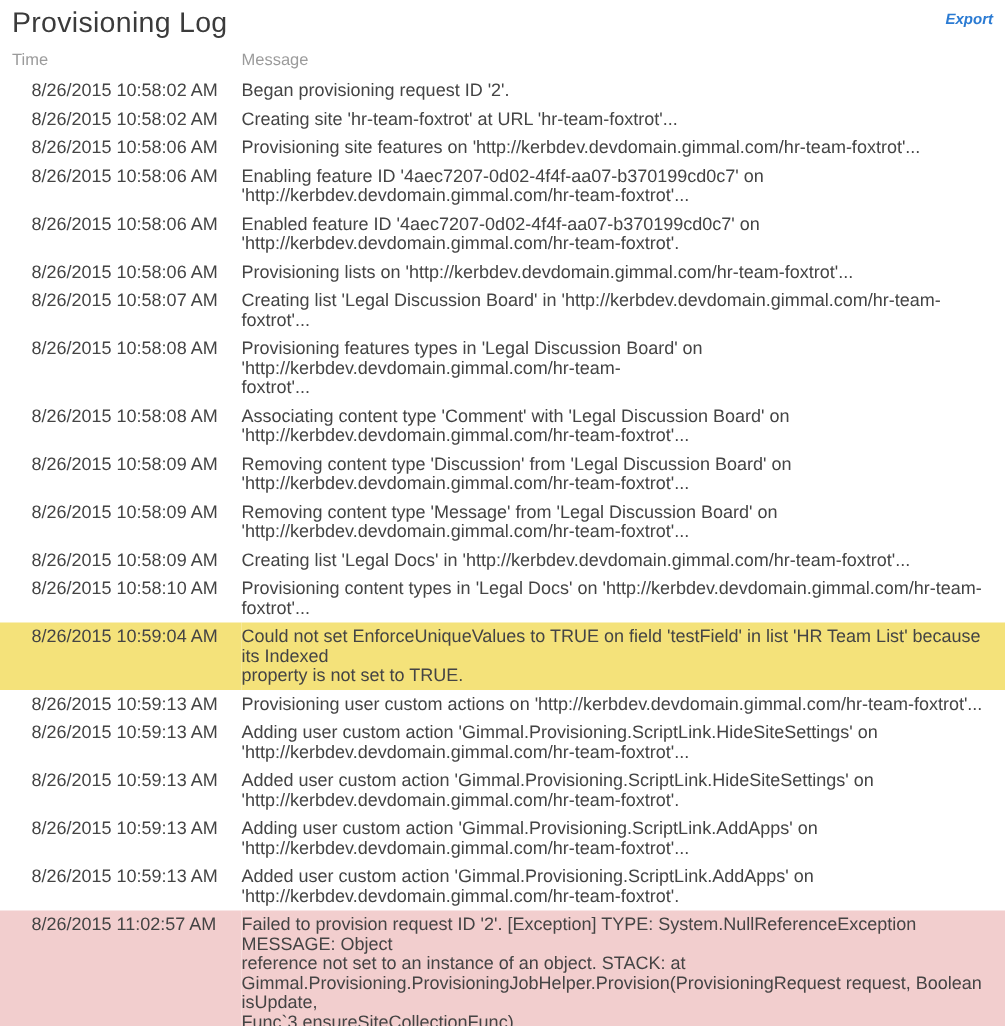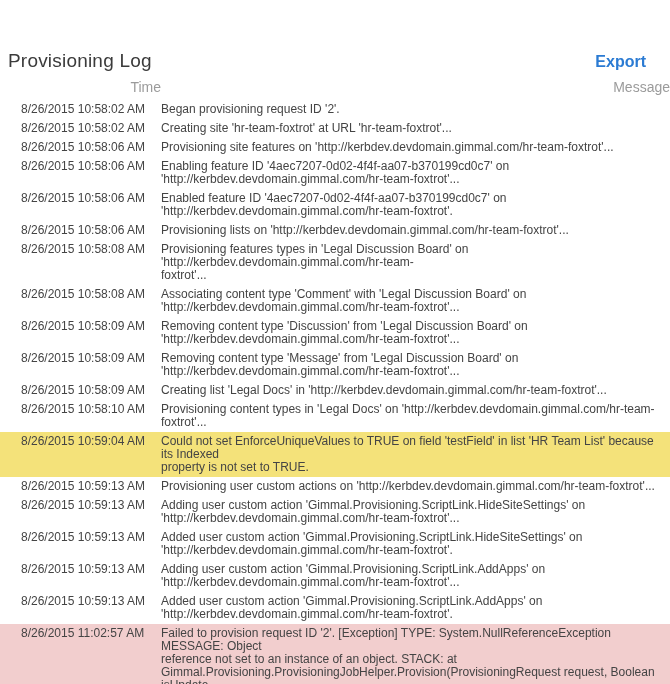--- a/index.html
+++ b/index.html
@@ -7,44 +7,45 @@
     padding: 0;
     width: 670px;
     height: 684px;
     background: #ffffff;
     font-family: "Liberation Sans", sans-serif;
     color: #444444;
     overflow: hidden;
   }
   .page { position: relative; width: 670px; height: 684px; }
 
-  .topbar { position: relative; padding: 5px 8px 2px 8px; margin-top: 45px; }
+  .topbar { position: relative; padding: 5px 8px 2px 8px; }
   .page-title {
     margin: 0;
     font-size: 19px;
     font-weight: 300;
     color: #3b3b3b;
     letter-spacing: 0.2px;
   }
   .export-link {
     position: absolute;
     top: 8px;
-    right: 24px;
-    font-size: 16px;
+    right: 8px;
+    font-size: 10px;
     font-weight: bold;
     color: var(--link, #2b7bd3);
     text-decoration: none;
     cursor: pointer;
+    font-style: italic;
   }
 
   table.log { width: 100%; border-collapse: collapse; margin-top: 3px; }
   th {
-    text-align: right;
+    text-align: left;
     font-weight: normal;
-    font-size: 14px;
+    font-size: 11px;
     color: #9b9b9b;
     padding: 2px 0 5px 0;
   }
   th.col-time { width: 140px; padding-left: 8px; }
   td {
     vertical-align: top;
     font-size: 12px;
     line-height: 13px;
     padding: 3px 0;
   }
@@ -90,20 +91,24 @@
 'http://kerbdev.devdomain.gimmal.com/hr-team-foxtrot'...</td>
     </tr>
         <tr>
       <td class="time-cell">8/26/2015 10:58:06 AM</td>
       <td class="msg-cell">Enabled feature ID '4aec7207-0d02-4f4f-aa07-b370199cd0c7' on
 'http://kerbdev.devdomain.gimmal.com/hr-team-foxtrot'.</td>
     </tr>
         <tr>
       <td class="time-cell">8/26/2015 10:58:06 AM</td>
       <td class="msg-cell">Provisioning lists on 'http://kerbdev.devdomain.gimmal.com/hr-team-foxtrot'...</td>
+    </tr>
+        <tr>
+      <td class="time-cell">8/26/2015 10:58:07 AM</td>
+      <td class="msg-cell">Creating list 'Legal Discussion Board' in 'http://kerbdev.devdomain.gimmal.com/hr-team-foxtrot'...</td>
     </tr>
         <tr>
       <td class="time-cell">8/26/2015 10:58:08 AM</td>
       <td class="msg-cell">Provisioning features types in 'Legal Discussion Board' on 'http://kerbdev.devdomain.gimmal.com/hr-team-
 foxtrot'...</td>
     </tr>
         <tr>
       <td class="time-cell">8/26/2015 10:58:08 AM</td>
       <td class="msg-cell">Associating content type 'Comment' with 'Legal Discussion Board' on
 'http://kerbdev.devdomain.gimmal.com/hr-team-foxtrot'...</td>

